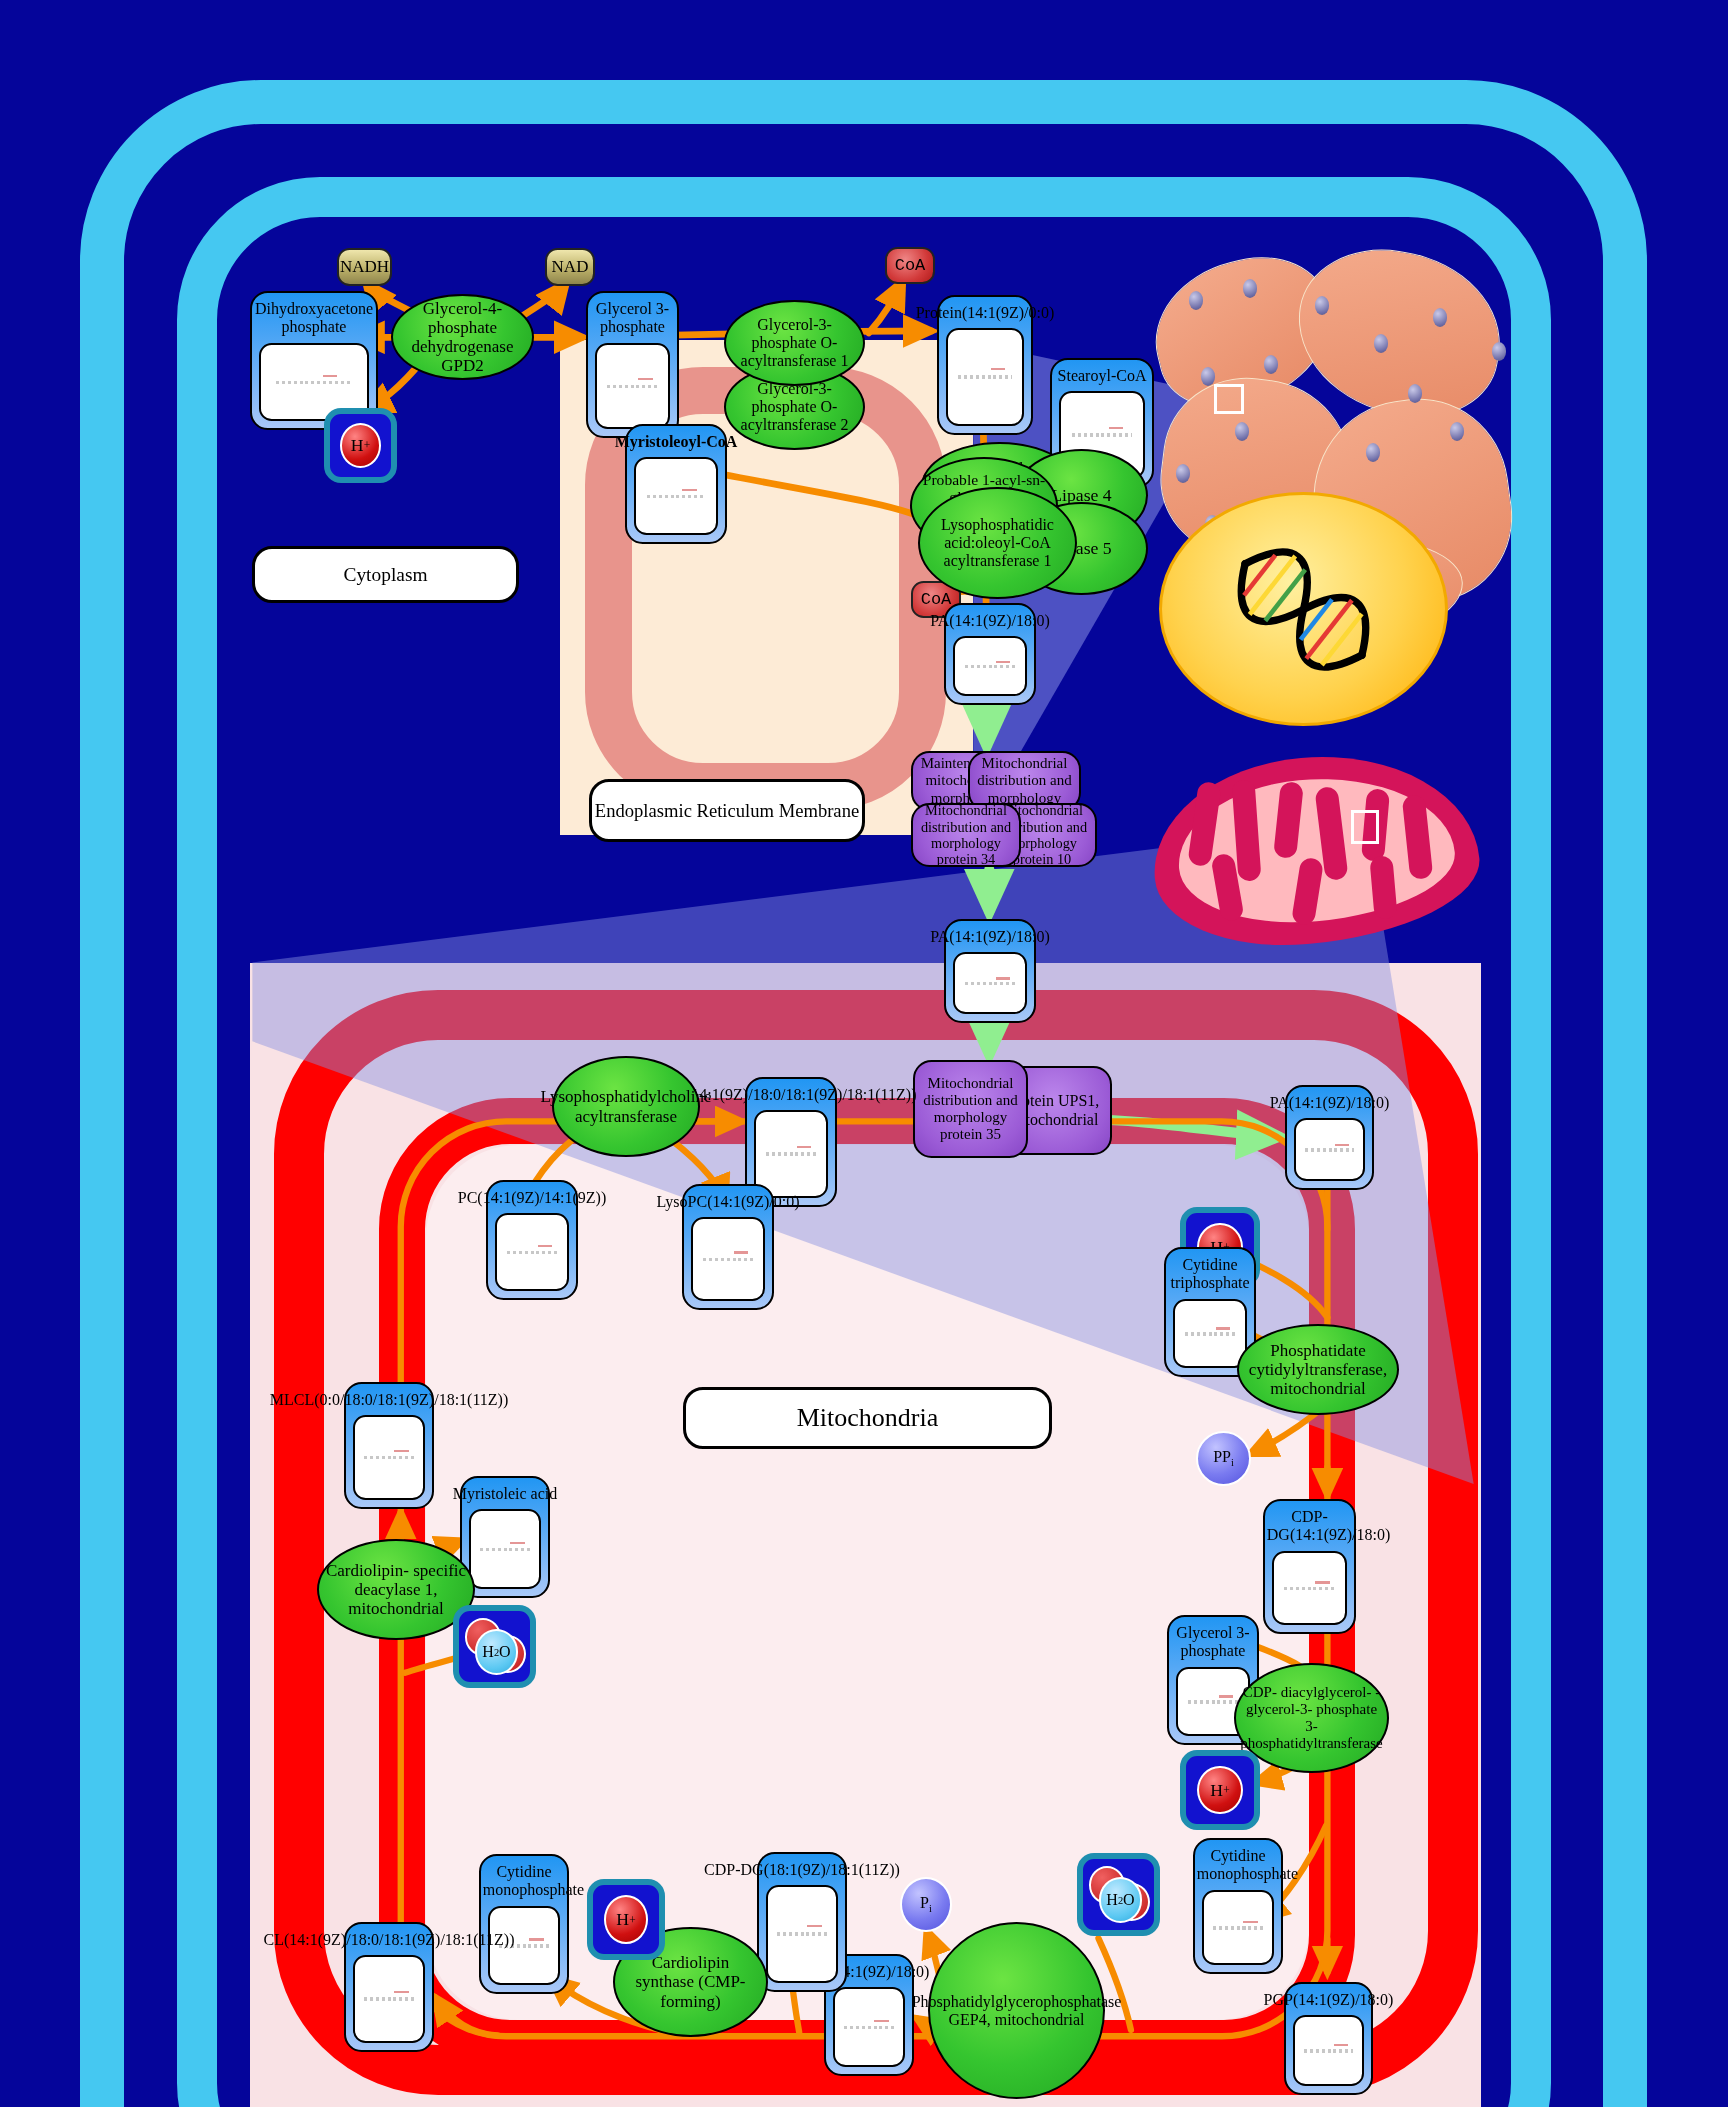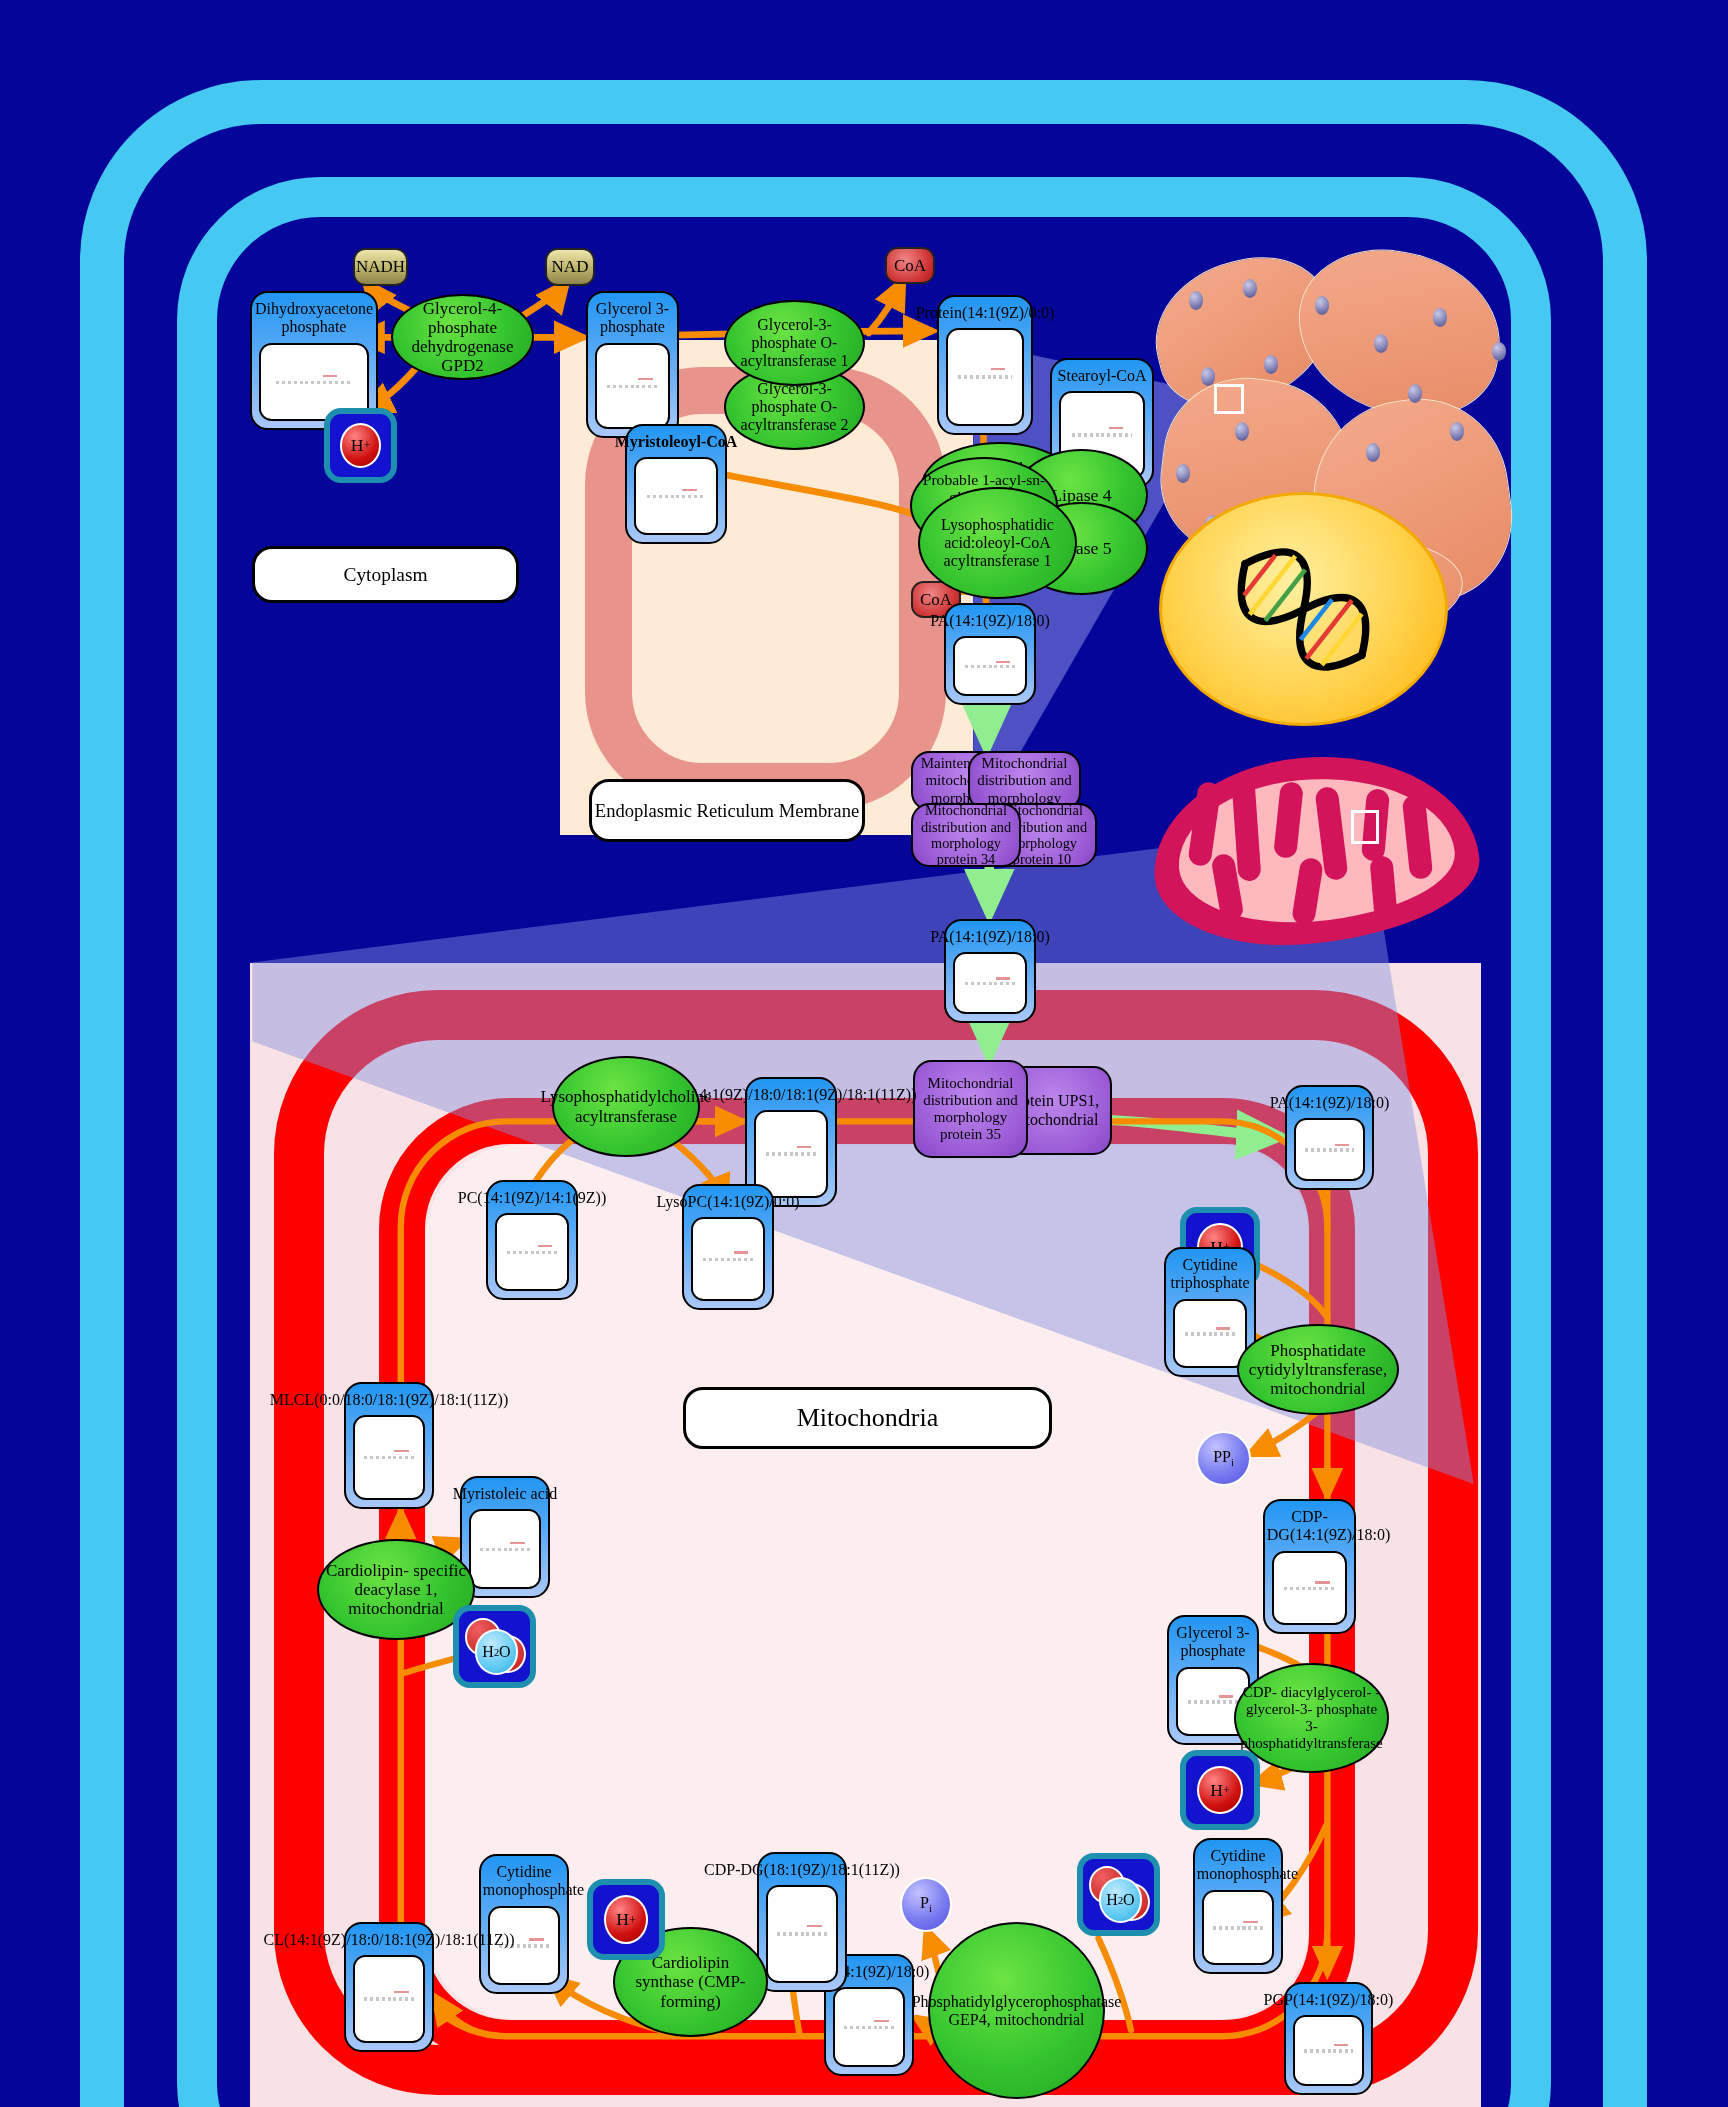--- a/index.html
+++ b/index.html
@@ -27,21 +27,21 @@
   .met-box .inner::before{content:"";position:absolute;left:58%;top:40%;width:14.3px;height:2.5px;background:#d96a6a;opacity:.7;}
   .enzyme{position:absolute;border-radius:50%;background:radial-gradient(circle at 42% 32%,#6CE443,#35C52F 55%,#23A823);
           border:2.5px solid #000;display:flex;align-items:center;justify-content:center;text-align:center;
           font-size:17.7px;color:#000;line-height:1.12;padding:5.9px;box-sizing:border-box;z-index:6;}
   .pbox{position:absolute;background:radial-gradient(circle at 50% 38%,#BC87EC,#9B5BD6 70%,#8746C6);
         border:2.5px solid #000;border-radius:18.6px;display:flex;align-items:center;justify-content:center;
         text-align:center;font-size:17px;color:#000;line-height:1.15;z-index:6;padding:3.4px;box-sizing:border-box;}
   .pill{position:absolute;border-radius:12.6px;border:2.1px solid #222;display:flex;align-items:center;justify-content:center;
         font-size:17px;color:#000;z-index:6;}
   .pill.khaki{background:linear-gradient(#EFE6AC,#BDB26A 55%,#8F854C);}
-  .pill.redp{background:radial-gradient(circle at 40% 32%,#EF8686,#D23A3A 60%,#B21A1A);}
+  .pill.redp{background:radial-gradient(circle at 40% 32%,#EF8686,#D23A3A 60%,#B21A1A);font-family:Liberation Mono, monospace;}
   .ion{position:absolute;background:#1212CF;border:6.7px solid #1F8FB0;border-radius:17px;z-index:6;
        display:flex;align-items:center;justify-content:center;box-sizing:border-box;}
   .ioncore{width:62%;height:66%;border-radius:50%;border:2.5px solid #fff;
            background:radial-gradient(circle at 35% 28%,#FF8484,#D01010 60%,#A40000);
            display:flex;align-items:center;justify-content:center;font-size:17.7px;color:#000;}
   .h2o .wdropA,.h2o .wdropB{position:absolute;width:46%;height:48%;border-radius:50%;border:2.1px solid #fff;
            background:radial-gradient(circle at 35% 28%,#F06060,#C01818);}
   .h2o .wdropA{left:8%;top:10%;}
   .h2o .wdropB{right:6%;top:34%;}
   .h2o .wmain{position:absolute;left:22%;top:26%;width:56%;height:58%;border-radius:50%;border:2.1px solid #fff;
@@ -188,21 +188,21 @@
     <path d="M 1180 4828 C 1110 4825 1062 4782 1032 4738" marker-end="url(#mo)"></path>
     <path d="M 1880 4720 C 1885 4758 1890 4792 1895 4820"></path>
     <path d="M 1620 4828 C 1480 4800 1372 4748 1305 4692" marker-end="url(#mo)"></path>
     <path d="M 1705 4828 C 1625 4795 1545 4732 1496 4668" marker-end="url(#mo)"></path>
     <path d="M 950 3655 L 950 3588" marker-end="url(#mo)"></path>
     <path d="M 958 3735 C 1010 3700 1052 3672 1095 3655" marker-end="url(#mo)"></path>
     <path d="M 1168 3908 C 1080 3935 1012 3950 960 3968"></path>
   </g>
 </svg>
 
-<div class="pill khaki" style="left:337px;top:248px;width:51px;height:34px;margin-left:16px;">
+<div class="pill khaki" style="left:337px;top:248px;width:51px;height:34px;">
   <span>NADH</span>
   </div>
 <div class="pill khaki" style="left:545px;top:248px;width:46px;height:34px;">
   <span>NAD</span>
   </div>
 <div class="pill redp" style="left:885px;top:247px;width:46px;height:33px;">
   <span>CoA</span>
   </div>
 <div class="pill redp" style="left:911px;top:581px;width:46px;height:33px;">
   <span>CoA</span>

